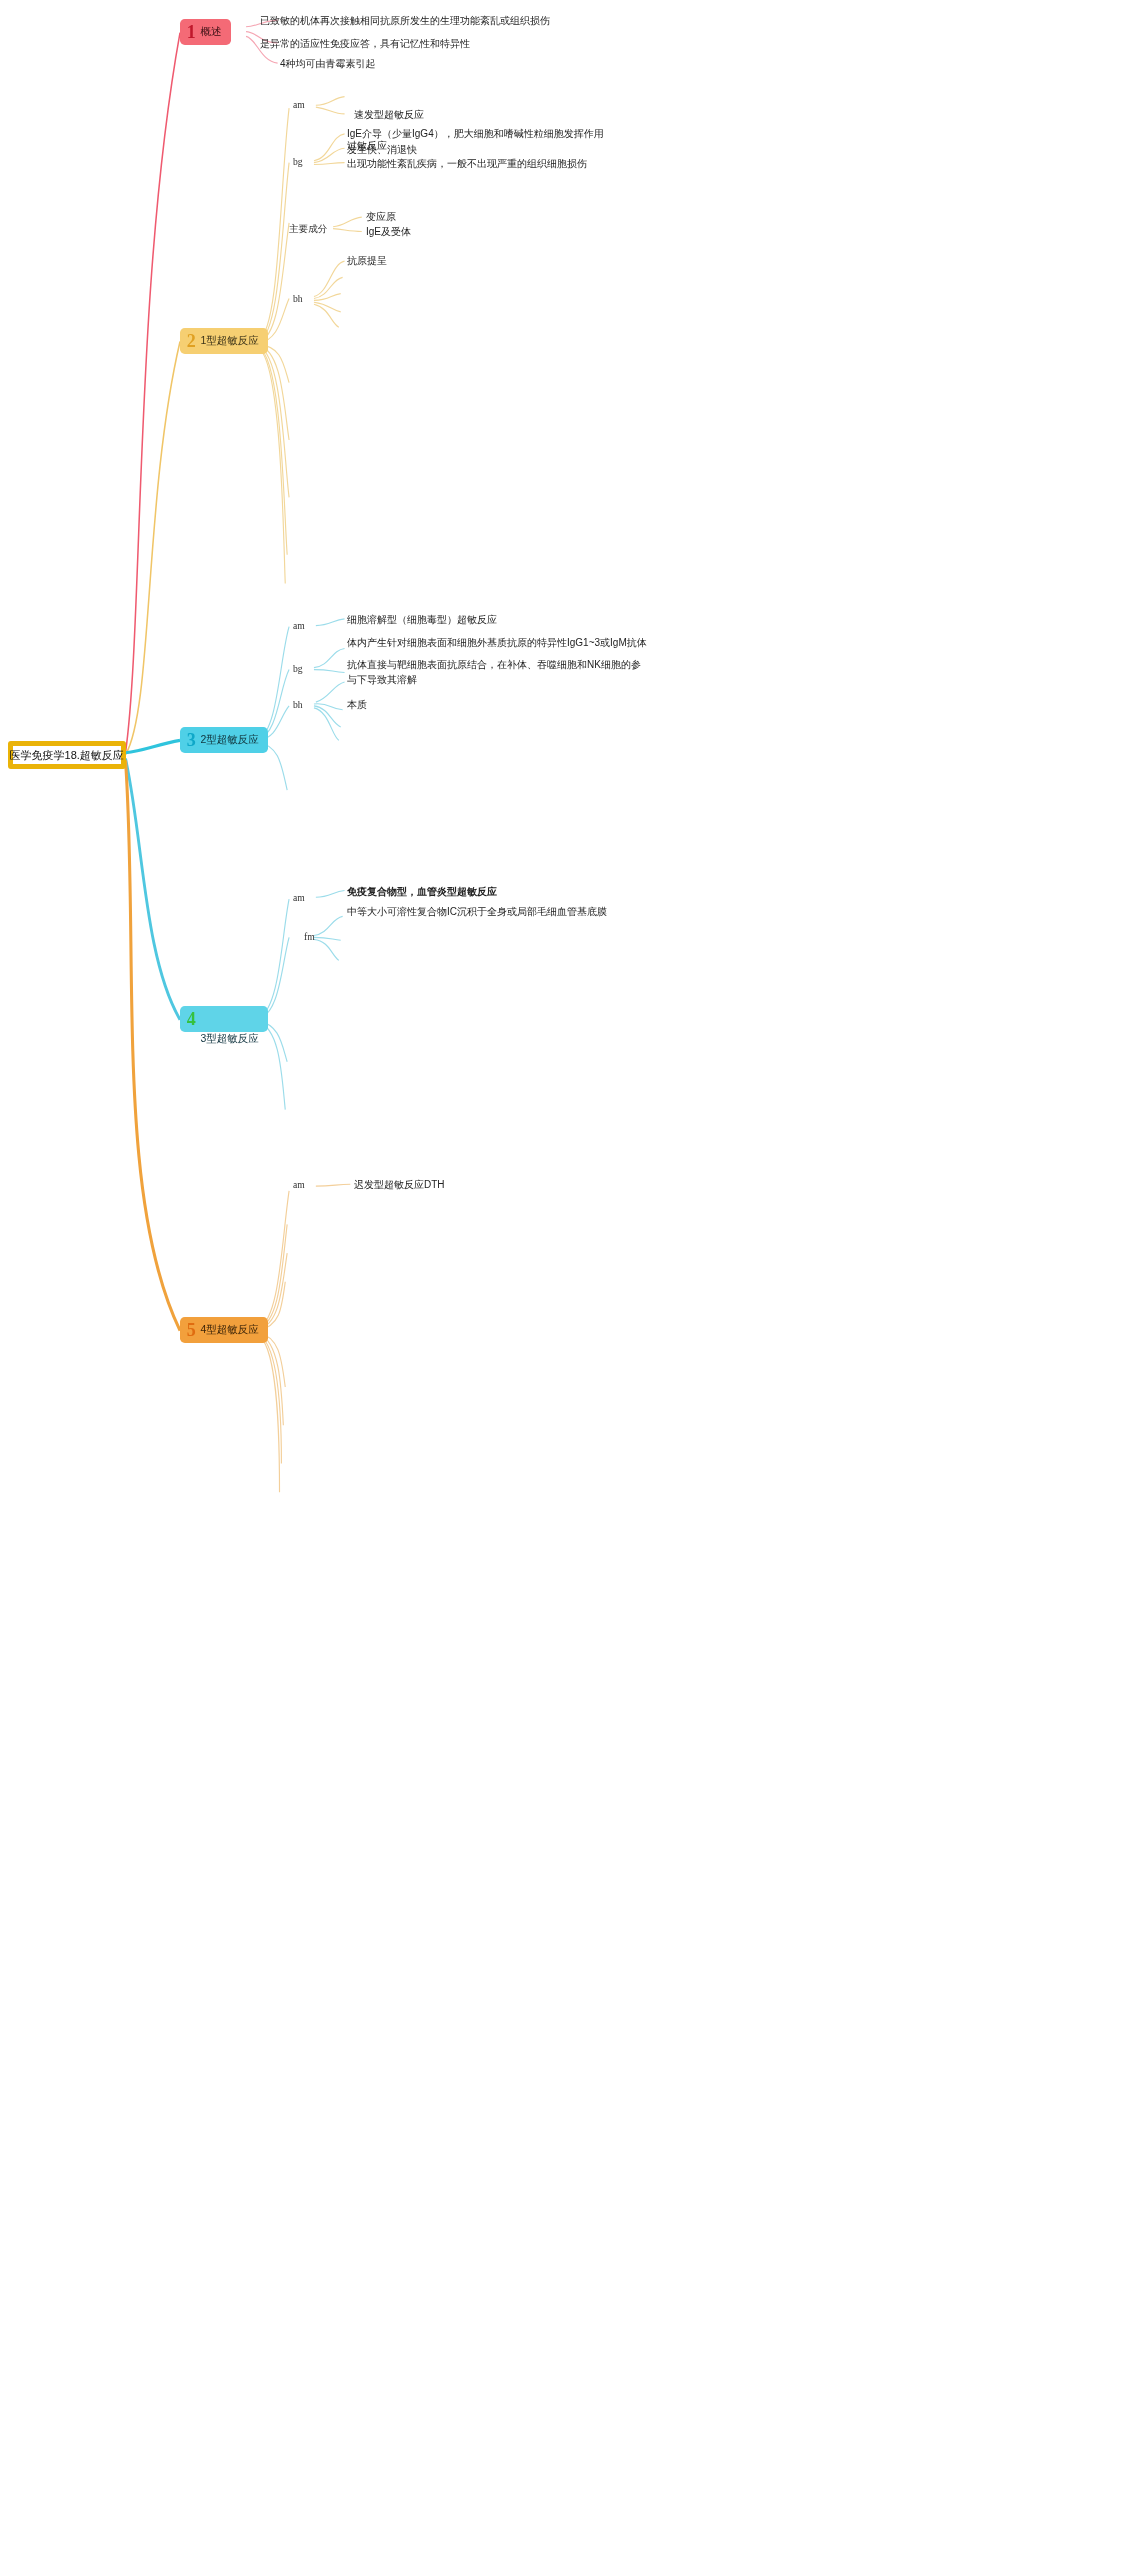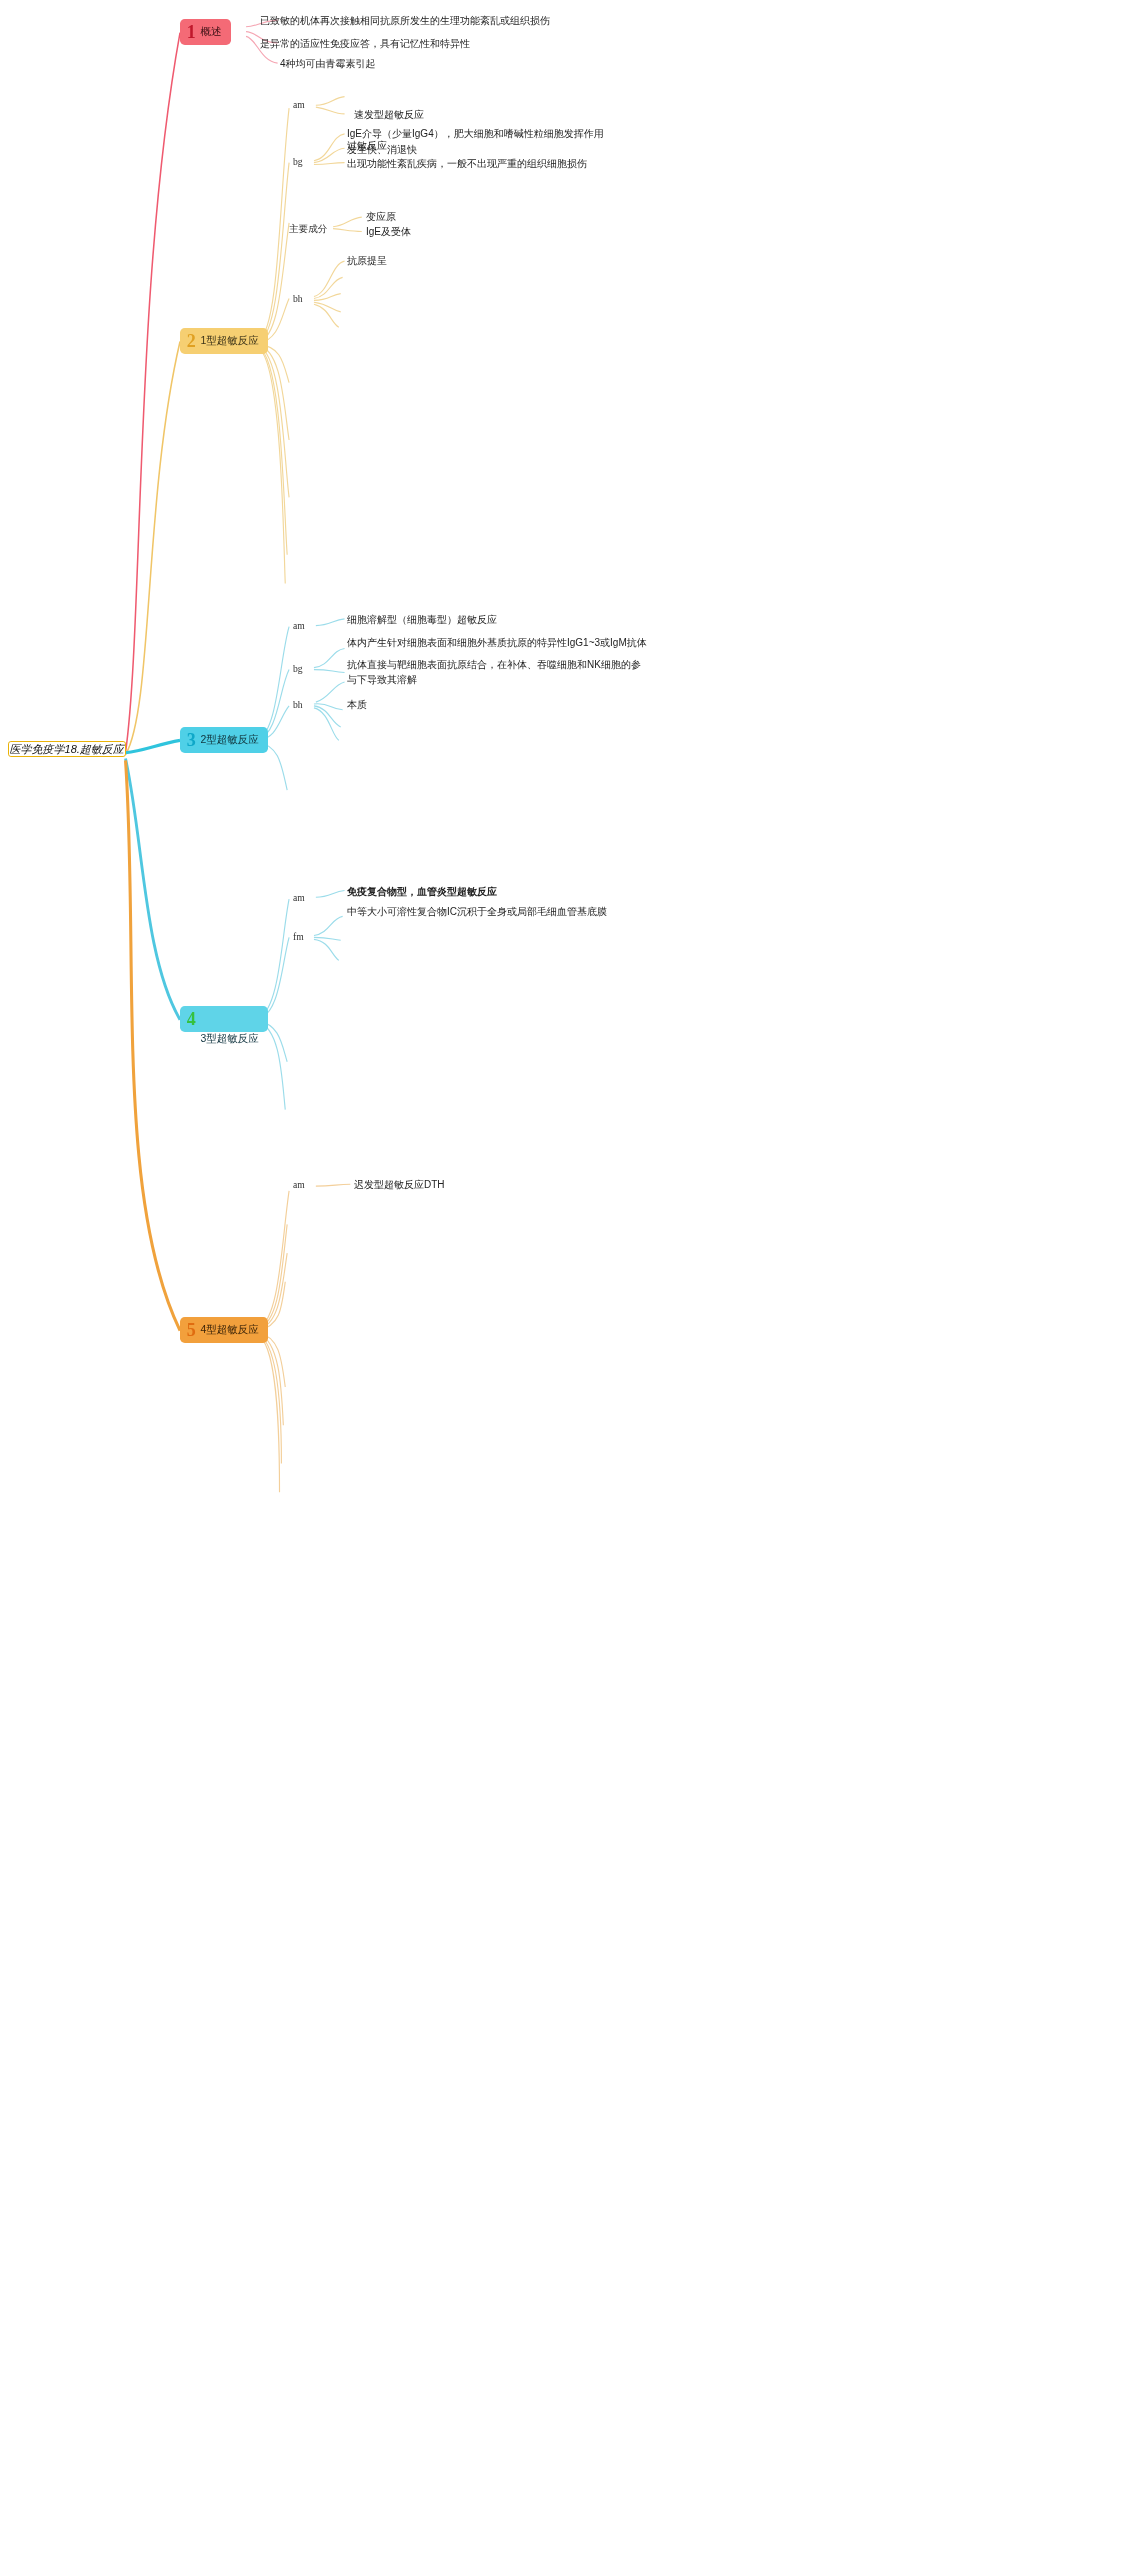--- a/index.html
+++ b/index.html
@@ -4,24 +4,24 @@
 <style>
   html,body{margin:0;padding:0;background:#ffffff;}
   body{font-family:"Liberation Sans","DejaVu Sans",sans-serif;}
   #map{position:relative;width:1132px;height:2576px;background:#fff;overflow:hidden;}
   svg.links{position:absolute;left:0;top:0;width:1132px;height:2576px;pointer-events:none;}
 
   .node{position:absolute;box-sizing:border-box;}
 
   
   .root{
-    left:7.7px;top:741px;width:118px;height:16px;
-    border:1px solid #eab308;border-radius:2.9px;background:#fff;
+    left:7.7px;top:741px;width:118px;height:28px;
+    border:5px solid #eab308;border-radius:2.9px;background:#fff;
     display:flex;align-items:center;justify-content:center;
-    font-size:11px;color:#111;white-space:nowrap;font-style:italic;
+    font-size:11px;color:#111;white-space:nowrap;
   }
 
   
   .topic{
     border-radius:4.8px;display:flex;align-items:center;
     height:26px;padding:0 9.6px 0 6.7px;color:#2b2b2b;font-size:10.5px;white-space:nowrap;
   }
   .topic .num{
     font-size:18px;font-weight:700;line-height:1;margin-right:4.8px;
     font-family:"Liberation Serif","DejaVu Serif",serif;
@@ -182,21 +182,21 @@
   <div class="node sub" style="left:293px;top:699px;">bh</div>
   <div class="node leaf" style="left:347px;top:698px;">本质</div>
 
   <div class="node topic t4">
     <span class="num">4</span>
     <span class="lbl">3型超敏反应</span>
   </div>
   <div class="node sub" style="left:293px;top:892px;">am</div>
   <div class="node leaf" style="left:347px;top:885px;font-weight:bold;">免疫复合物型，血管炎型超敏反应</div>
 
-  <div class="node sub" style="left:293px;top:931px;">fm</div>
+  <div class="node sub" style="left:304px;top:931px;">fm</div>
   <div class="node leaf" style="left:347px;top:905px;">中等大小可溶性复合物IC沉积于全身或局部毛细血管基底膜</div>
 
   <div class="node topic t5">
     <span class="num">5</span>
     <span class="lbl">4型超敏反应</span>
   </div>
   <div class="node sub" style="left:293px;top:1179px;">am</div>
   <div class="node leaf" style="left:354px;top:1178px;">迟发型超敏反应DTH</div>
 
 </div>

